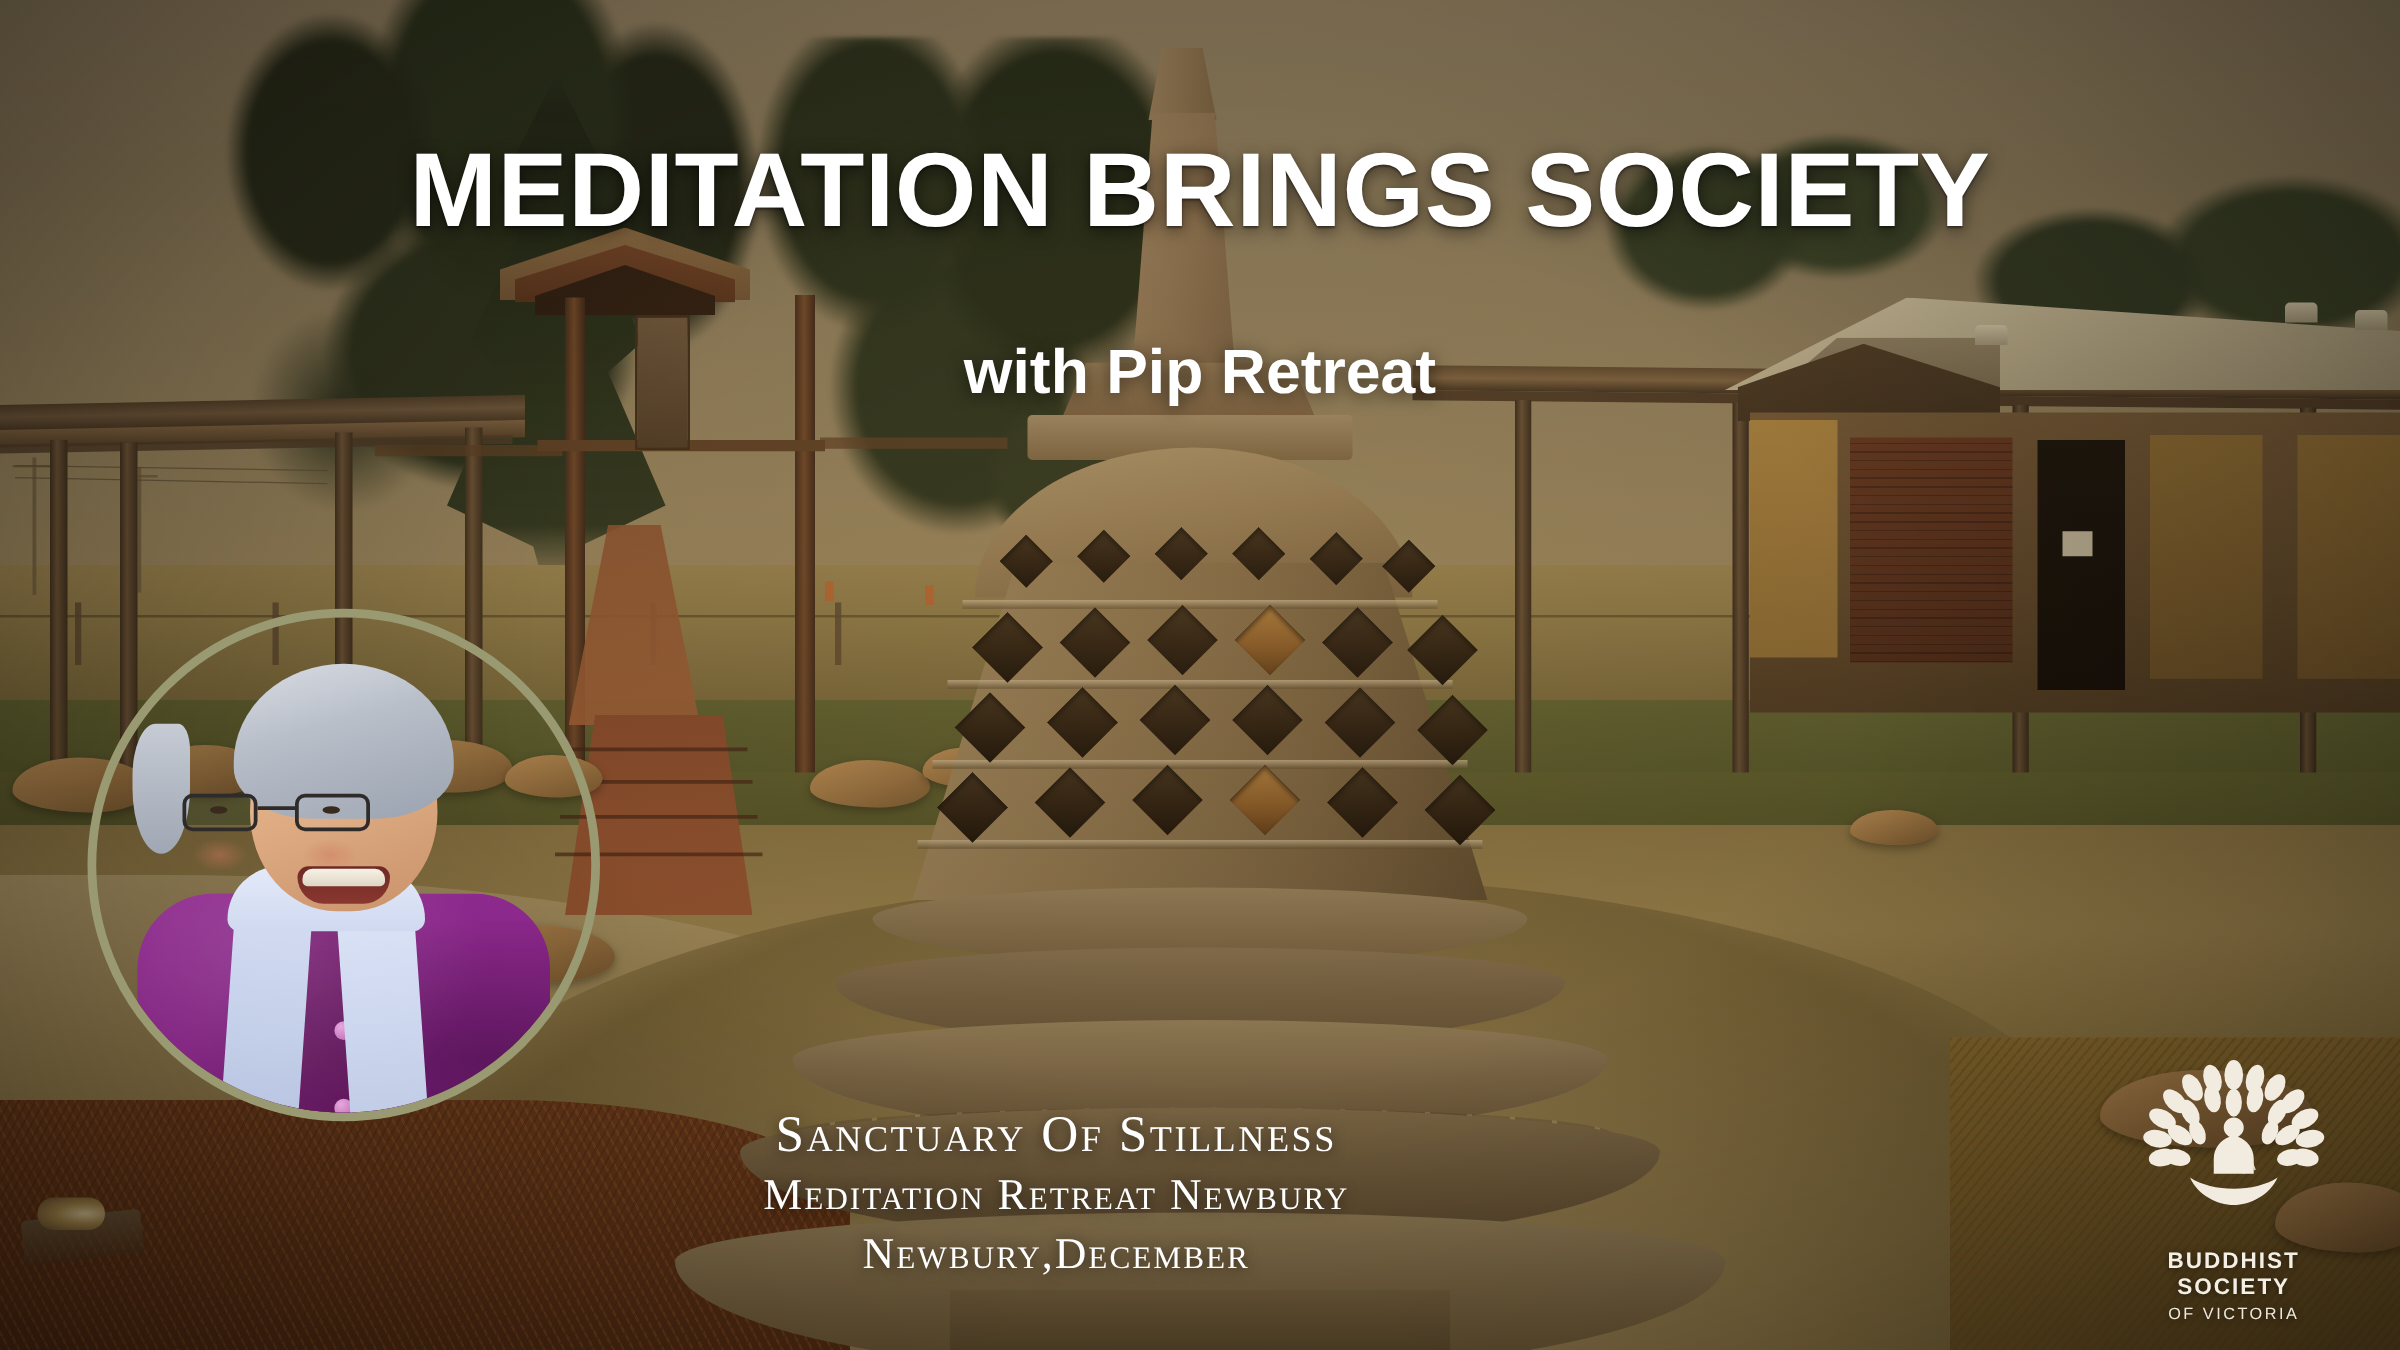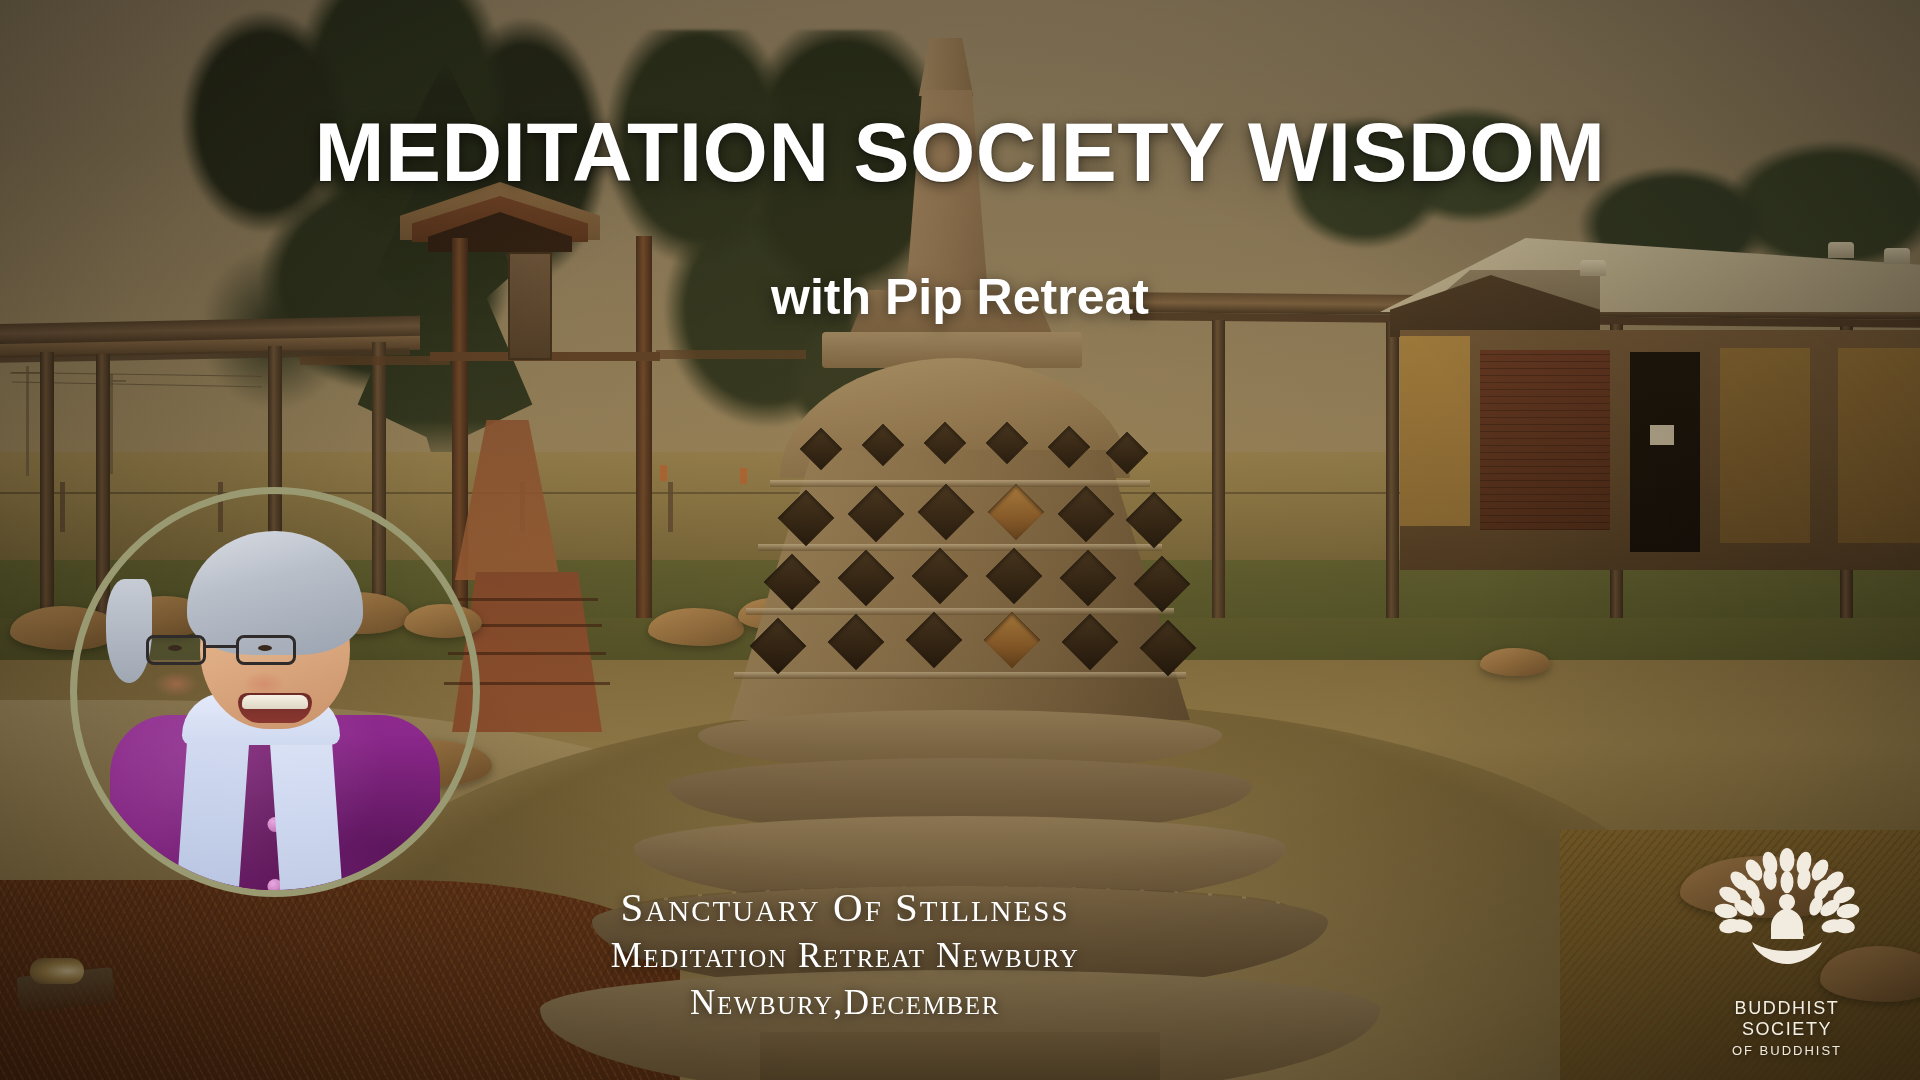--- a/index.html
+++ b/index.html
@@ -521,21 +521,21 @@
 
   
   .logo {
     position:absolute; right:38px; bottom:22px;
     width:190px; height:212px;
     text-align:center;
   }
   .logo-mark { width:190px; height:150px; display:block; }
   .logo-t1 {
     color:#f4efe4; font-size:18px; letter-spacing:1.6px;
-    text-shadow:0 1px 6px rgba(0,0,0,.55); font-weight:400; margin-top:2px;
+    text-shadow:0 1px 6px rgba(0,0,0,.55); font-weight:700; margin-top:2px;
   }
   .logo-t2 {
     color:#efe9dc; font-size:13px; letter-spacing:2.0px;
     text-shadow:0 1px 6px rgba(0,0,0,.55); font-weight:400; margin-top:3px;
   }
 </style>
 </head>
 <body>
 
 <div id="poster">
@@ -692,21 +692,21 @@
       <div class="plinth5"></div>
       <div class="pedestal"></div>
     </div>
 
     <div class="grade"></div>
     <div class="vignette"></div>
   </div>
 
   <div class="overlay">
 
-    <div class="headline">MEDITATION SOCIETY WISDOM</div>
+    <div class="headline">MEDITATION BRINGS SOCIETY</div>
 
     <div class="subhead">with Pip Retreat</div>
 
 
     <div class="portrait">
       <div class="portrait-inner">
         <div class="p-body"></div>
         <div class="p-shirt"></div>
         <div class="p-body-shadow"></div>
         <div class="p-button" style="top:330px;"></div>
@@ -778,17 +778,17 @@
             <path d="M95 64 C 101 73 106 82 108 92"></path>
             <path d="M95 64 C 103 72 109 80 112 90"></path>
           </g>
 
           <path d="M60 96 c6 14 22 22 35 22 s29-8 35-22 c-9 6-22 9-35 9 s-26-3-35-9z"></path>
 
           <circle cx="95" cy="44" r="3.2"></circle>
         </g>
       </svg>
       <div class="logo-t1">BUDDHIST SOCIETY</div>
-      <div class="logo-t2">OF BUDDHIST</div>
+      <div class="logo-t2">OF VICTORIA</div>
     </div>
 
   </div>
 </div>
 
 </body></html>

